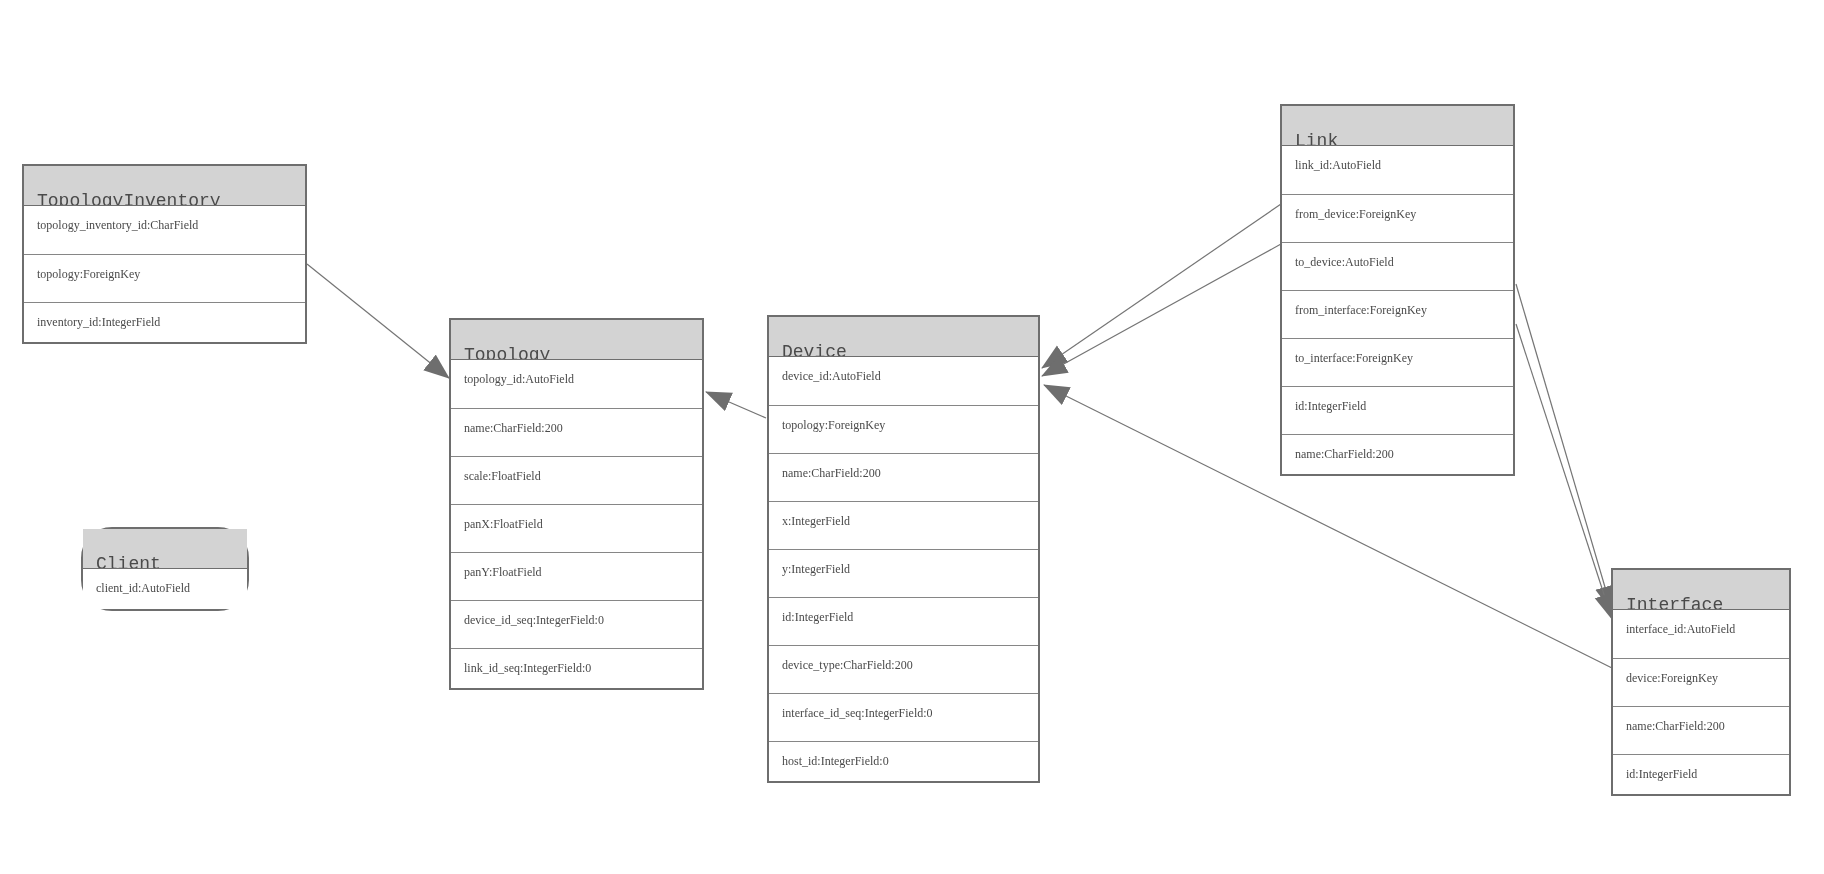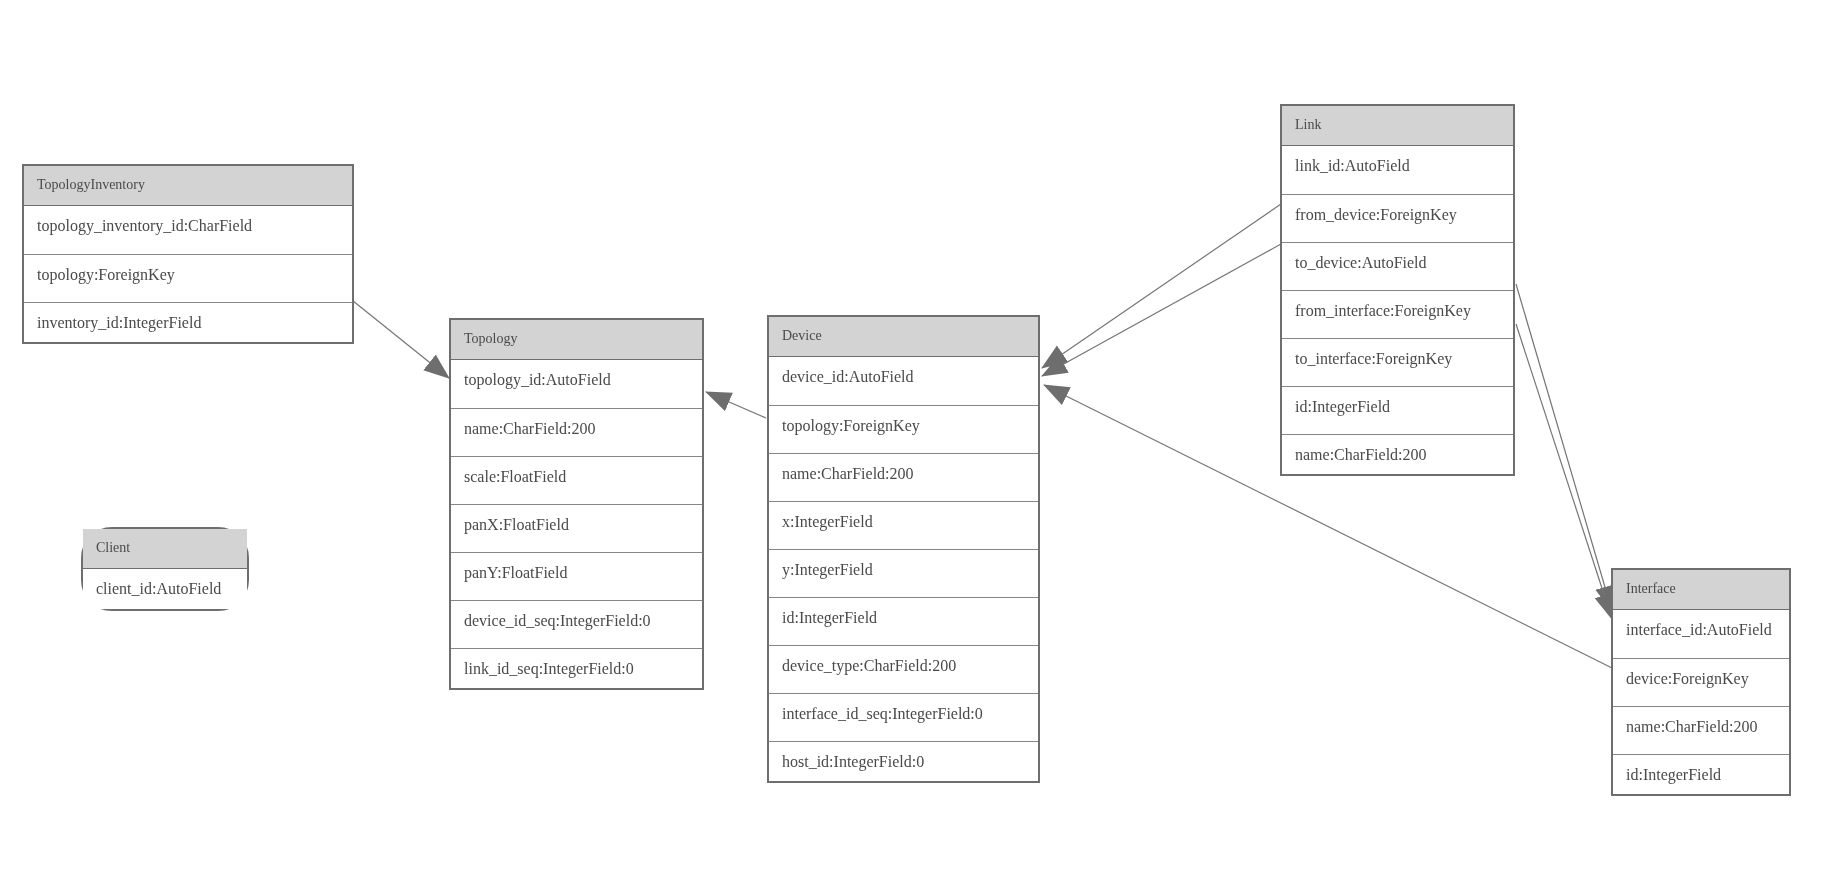--- a/index.html
+++ b/index.html
@@ -24,35 +24,36 @@
   .entity-table {
     position: absolute;
     z-index: 1;
     border: 2px solid #6e6e6e;
     background: #ffffff;
     box-shadow: 0 0 0 0 transparent;
   }
   .entity-header {
     height: 40px;
     line-height: 38px;
-    padding: 0 13px;
+    padding: 16px 13px;
     background: #d3d3d3;
     color: #4a4a4a;
-    font-size: 14px;
+    font-size: 18px;
     white-space: nowrap;
     overflow: hidden;
     border-bottom: 1px solid #6e6e6e;
+    font-family: Liberation Mono, monospace;
   }
   .entity-row {
     height: 40px;
     line-height: 39px;
     padding: 0 13px;
     background: #ffffff;
     color: #4a4a4a;
-    font-size: 16px;
+    font-size: 12px;
     white-space: nowrap;
     overflow: hidden;
   }
   .entity-row + .entity-row {
     border-top: 1px solid #868686;
     margin-top: 8px;
   }
 </style>
 </head>
 <body>
@@ -68,21 +69,21 @@
         <line x1="307" y1="264" x2="449" y2="378" stroke="#757575" stroke-width="1.2" marker-end="url(#fk-arrow)"></line>
         <line x1="766" y1="418" x2="706" y2="392" stroke="#757575" stroke-width="1.2" marker-end="url(#fk-arrow)"></line>
         <line x1="1281" y1="204" x2="1042" y2="368" stroke="#757575" stroke-width="1.2" marker-end="url(#fk-arrow)"></line>
         <line x1="1281" y1="244" x2="1042" y2="376" stroke="#757575" stroke-width="1.2" marker-end="url(#fk-arrow)"></line>
         <line x1="1516" y1="284" x2="1612" y2="611" stroke="#757575" stroke-width="1.2" marker-end="url(#fk-arrow)"></line>
         <line x1="1516" y1="324" x2="1612" y2="619" stroke="#757575" stroke-width="1.2" marker-end="url(#fk-arrow)"></line>
         <line x1="1612" y1="668" x2="1044" y2="385" stroke="#757575" stroke-width="1.2" marker-end="url(#fk-arrow)"></line>
       </g>
   </svg>
   <div id="tables">
-      <div class="entity-table" style="left: 22px; top: 164px; width: 332px;">
+      <div class="entity-table" style="left: 22px; top: 164px; width: 285px;">
         <div class="entity-header">TopologyInventory</div>
         <div class="entity-row">topology_inventory_id:CharField</div>
         <div class="entity-row">topology:ForeignKey</div>
         <div class="entity-row">inventory_id:IntegerField</div>
       </div>
       <div class="entity-table" style="left: 449px; top: 318px; width: 255px;">
         <div class="entity-header">Topology</div>
         <div class="entity-row">topology_id:AutoField</div>
         <div class="entity-row">name:CharField:200</div>
         <div class="entity-row">scale:FloatField</div>

